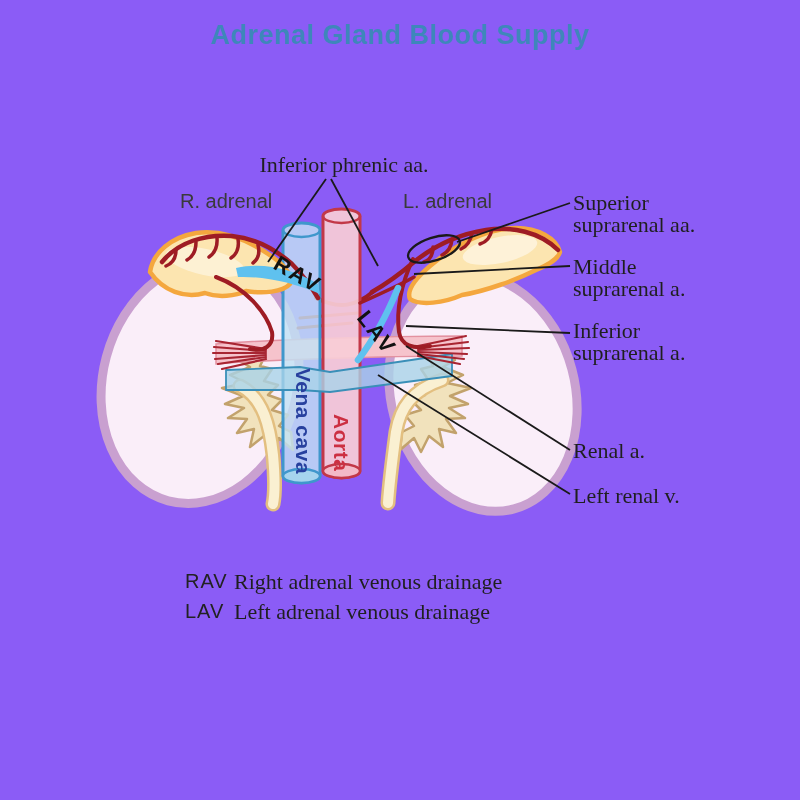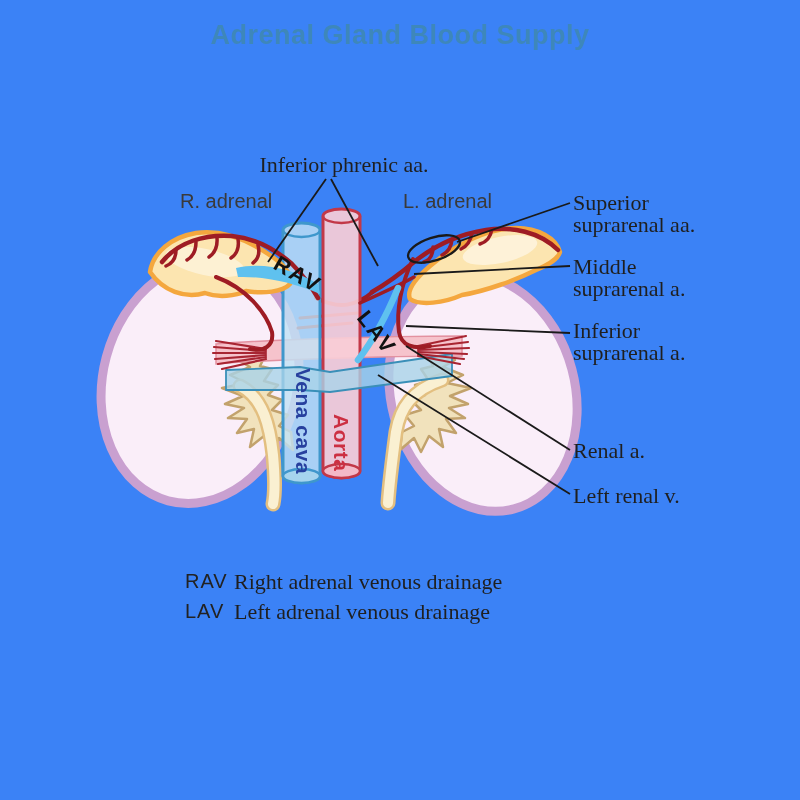--- a/index.html
+++ b/index.html
@@ -1,16 +1,16 @@
 <!DOCTYPE html>
 <html><head>
 <meta charset="utf-8">
 <style>
   html,body{margin:0;padding:0;background:#fff;}
-  .page{position:relative;width:800px;height:800px;background:#3b82f6;overflow:hidden;
+  .page{position:relative;width:800px;height:800px;background:#8b5cf6;overflow:hidden;
         font-family:"Liberation Sans","DejaVu Sans",sans-serif;}
   svg{display:block;}
   .title-text{font-family:"Liberation Sans","DejaVu Sans",sans-serif;
               font-weight:700;font-size:27px;letter-spacing:.5px;fill:#3e87ba;}
   .t-serif{font-family:"Liberation Serif","DejaVu Serif",serif;font-size:22px;fill:#1f1f1f;}
   .t-sans{font-family:"Liberation Sans","DejaVu Sans",sans-serif;font-size:20px;fill:#3a3a3a;}
   .t-abbr{font-family:"Liberation Sans","DejaVu Sans",sans-serif;font-size:20px;fill:#222;letter-spacing:1px;}
   .t-rot{font-family:"Liberation Sans","DejaVu Sans",sans-serif;font-size:22px;font-weight:600;
          fill:#111;letter-spacing:2px;}
   .t-vc{font-family:"Liberation Sans","DejaVu Sans",sans-serif;font-size:21px;font-weight:700;

